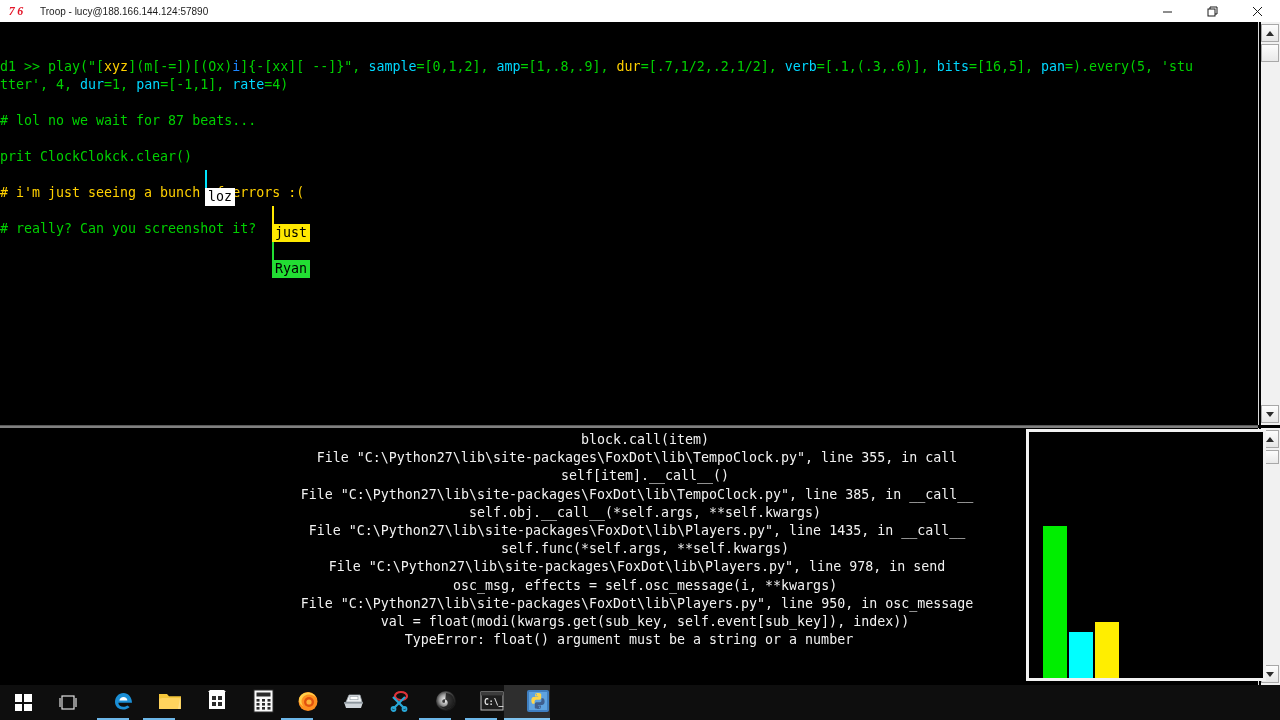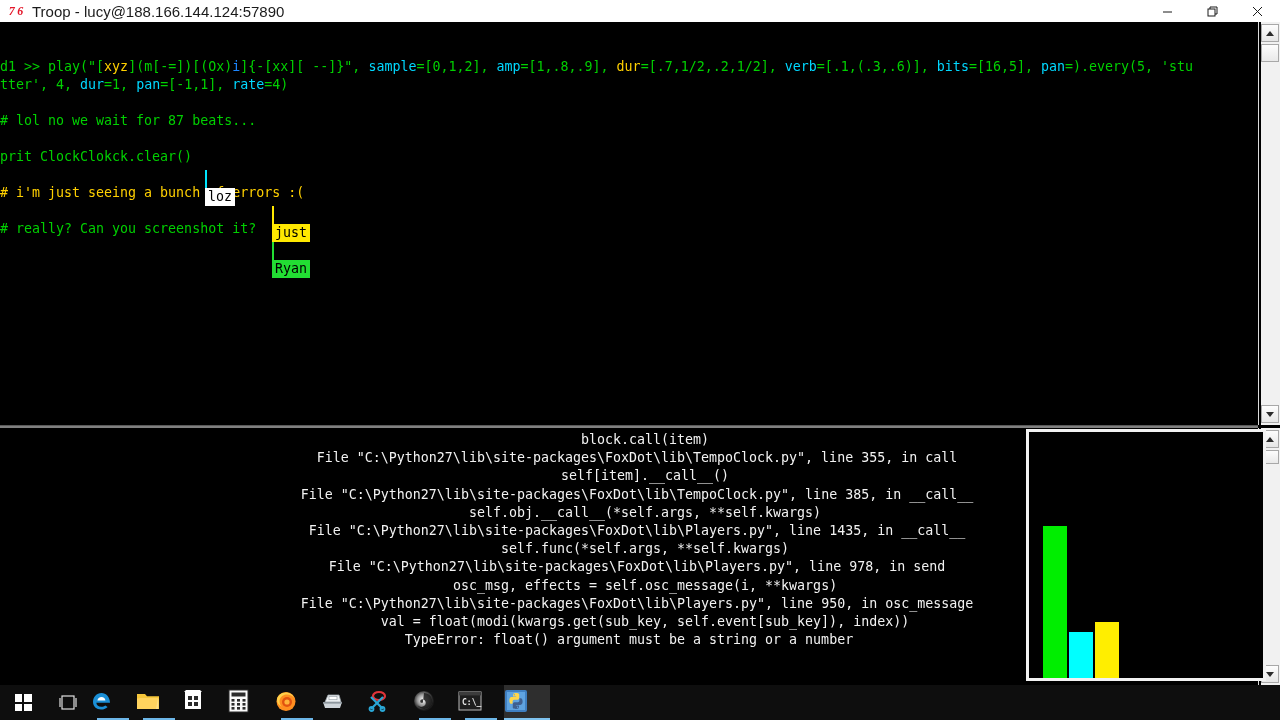--- a/index.html
+++ b/index.html
@@ -23,21 +23,21 @@
     display: flex; align-items: center; justify-content: center;
     padding-left: 6px;
   }
   .tb-logo-text {
     color: #e4172a; font-weight: bold; font-size: 12px;
     font-family: "Liberation Serif", serif;
     font-style: italic;
     letter-spacing: -0.5px;
   }
   .tb-title {
-    font-size: 15px; color: #1b1b1b; margin-left: 6px;
+    font-size: 10px; color: #1b1b1b; margin-left: 14px;
     white-space: nowrap;
   }
   .tb-spacer { flex: 1; }
   .tb-btn {
     width: 45px; height: 22px;
     display: flex; align-items: center; justify-content: center;
     color: #1b1b1b;
   }
   .tb-btn svg { display: block; }
 
@@ -166,21 +166,21 @@
   }
   .search-text { color: #a9a9a9; font-size: 12.5px; flex: 1; }
   .mic { width: 16px; display: flex; justify-content: center; }
   .taskview {
     width: 44px; height: 35px;
     display: flex; align-items: center; justify-content: center;
   }
   .apps { display: flex; align-items: center; height: 35px; }
   .app {
     width: 46px; height: 35px; position: relative;
-    display: flex; align-items: center; justify-content: flex-start; font-weight: bold;
+    display: flex; align-items: center; justify-content: flex-end; font-weight: bold;
   }
   .app.active { background: #2e2e2e; }
   .app .underline {
     position: absolute; bottom: 0; left: 7px; right: 7px; height: 2px;
     background: #6cb6e8;
   }
   .app.active .underline { left: 0; right: 0; background: #7fc3ef; }
   .tray { margin-left: auto; display: flex; align-items: center; height: 35px; }
   .tray-chevron {
     width: 30px; height: 35px;

